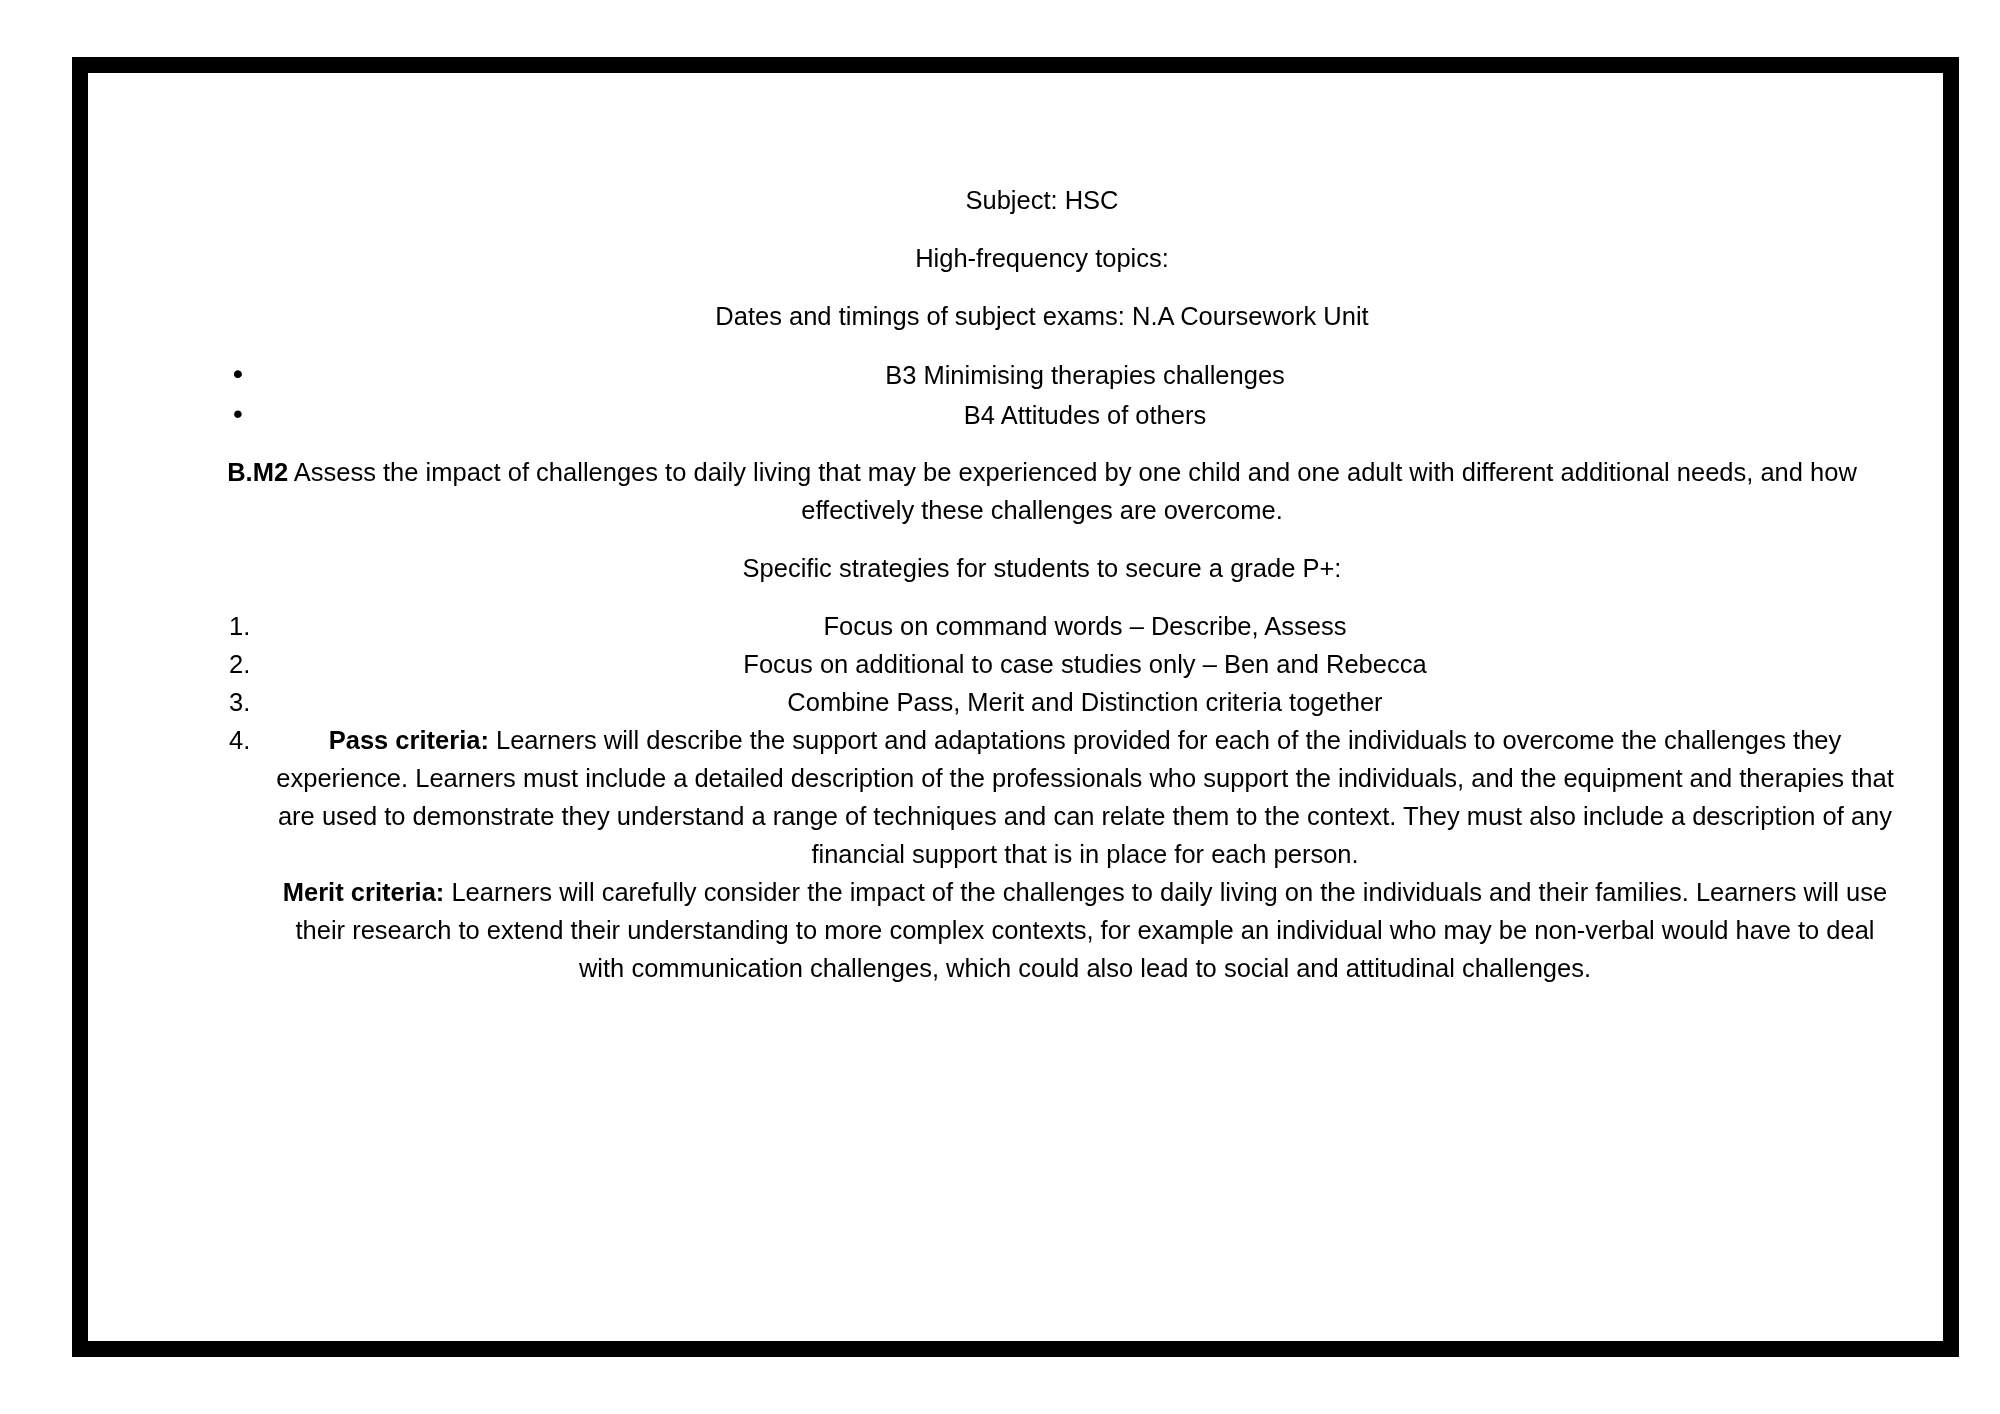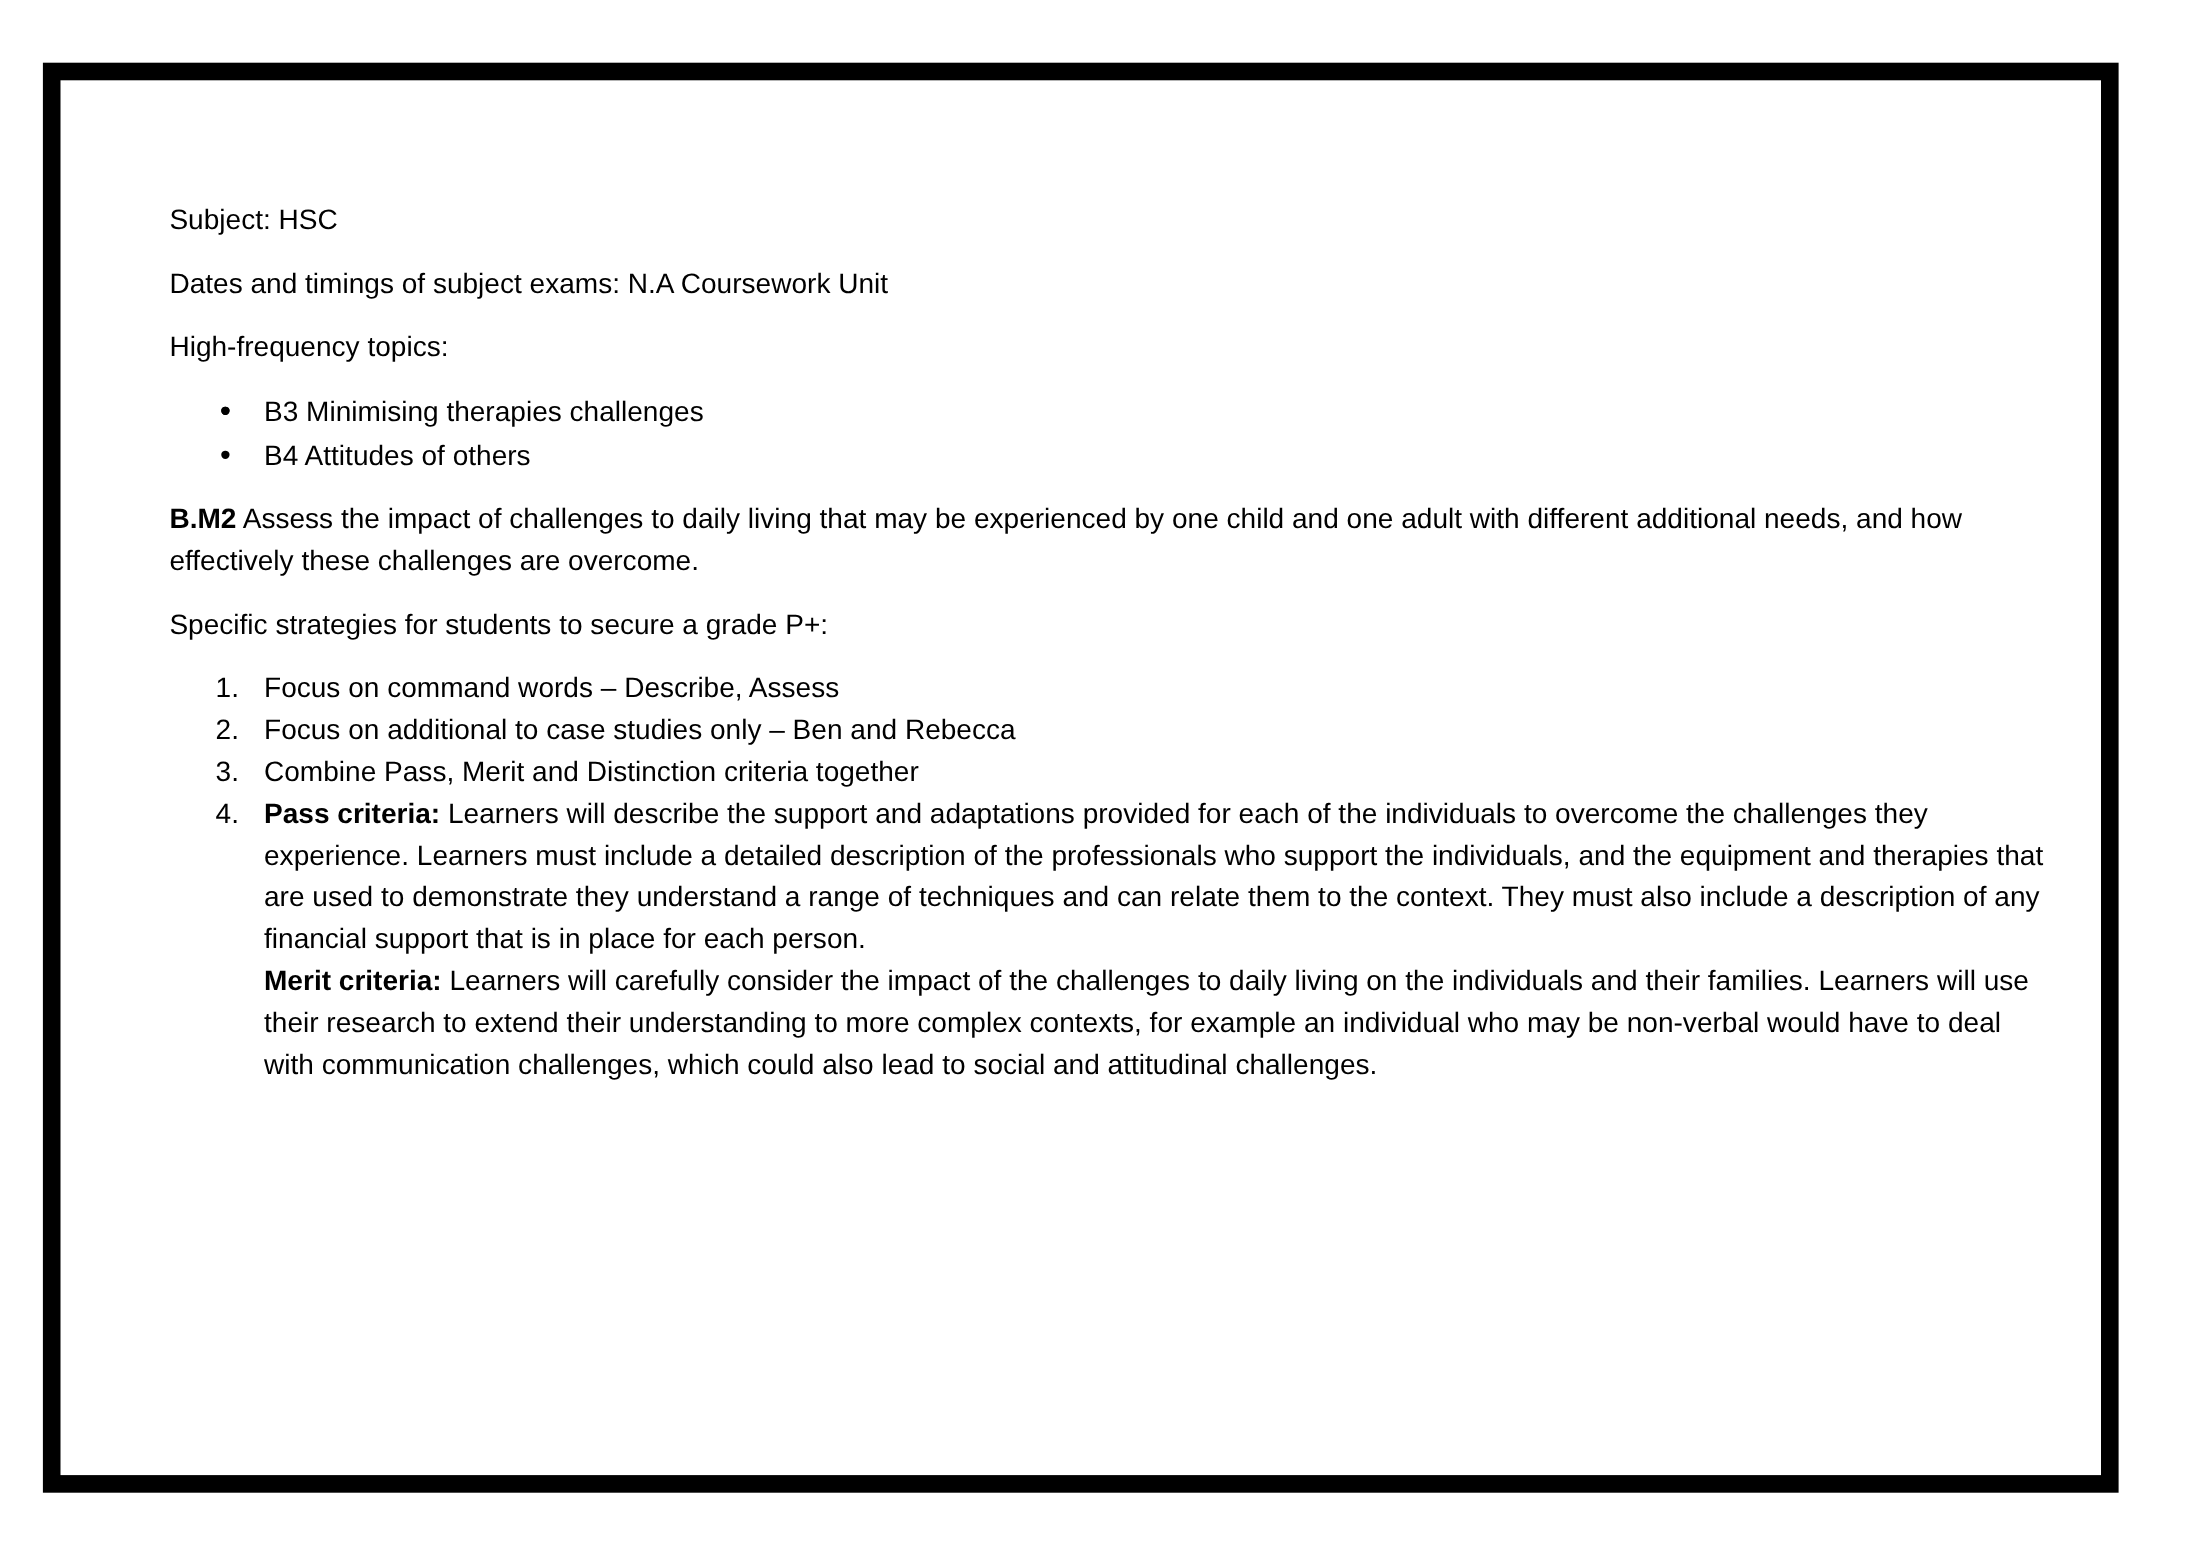--- a/index.html
+++ b/index.html
@@ -9,27 +9,28 @@
   }
   body {
     width: 2000px;
     height: 1414px;
     position: relative;
     font-family: "Liberation Sans", sans-serif;
     color: #000000;
   }
   .frame {
     position: absolute;
-    left: 39px;
+    left: 72px;
     top: 57px;
     width: 1887px;
     height: 1300px;
     box-sizing: border-box;
     border: 16px solid #000000;
     background: #ffffff;
+    text-align: center;
   }
   .content {
     box-sizing: border-box;
     width: 100%;
     height: 100%;
     padding: 108px 46px 0 99px;
     font-size: 25.5px;
     line-height: 38px;
     overflow: hidden;
   }
@@ -73,23 +74,23 @@
   b { font-weight: bold; }
 </style>
 </head>
 <body>
 
 <div class="frame">
   <div class="content">
 
     <p class="para">Subject: HSC</p>
 
+    <p class="para">High-frequency topics:</p>
+
     <p class="para">Dates and timings of subject exams: N.A Coursework Unit</p>
-
-    <p class="para">High-frequency topics:</p>
 
     <ul class="topics-list">
       <li>
         <span class="bullet-marker">•</span>
       </li>
       <li>
         <span class="bullet-marker">•</span>
         <span>B3 Minimising therapies challenges</span>
       </li>
       <li>

